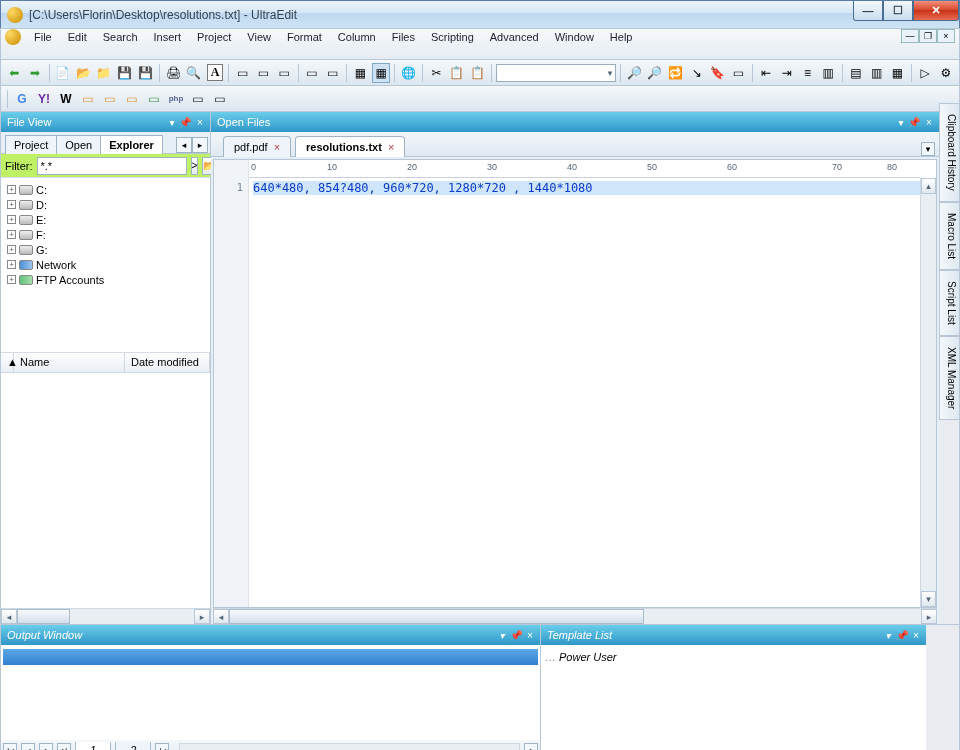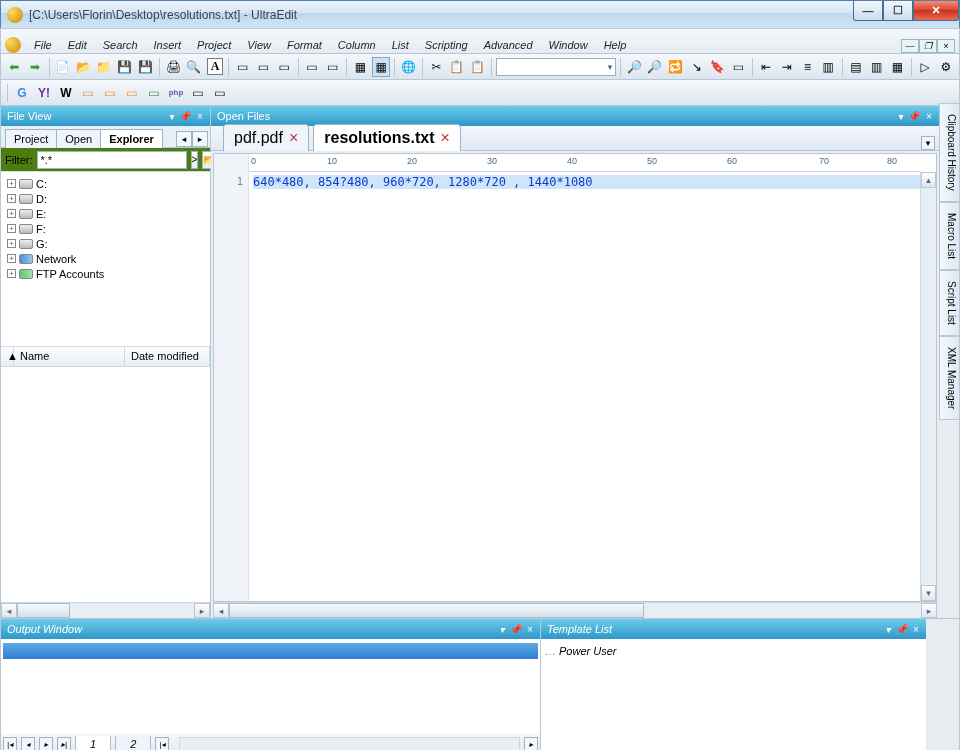--- a/index.html
+++ b/index.html
@@ -9,21 +9,21 @@
 .titlebar { height: 28px; background: linear-gradient(to bottom, #eaf3fb 0%, #d6e6f6 45%, #bfd8ef 46%, #cfe3f6 100%); display: flex; align-items: center; border: 1px solid #5a7ca5; border-bottom: none; position: relative; }
 .titlebar .app-icon { width: 16px; height: 16px; margin: 0 6px; background: radial-gradient(circle at 30% 30%, #ffd964, #c78a00); border-radius: 50%; }
 .titlebar .title-text { color: #345; font-size: 12px; }
 .win-controls { position: absolute; right: 0; top: 0; display: flex; }
 .win-btn { height: 20px; width: 30px; border: 1px solid #4a6d94; display: flex; align-items: center; justify-content: center; font-weight: bold; font-size: 11px; color: #2a3a4a; background: linear-gradient(to bottom,#f3f8fd,#c9ddee); border-top:none; }
 .win-btn.min { border-radius: 0 0 0 3px;}
 .win-btn.max {}
 .win-btn.close { background: linear-gradient(to bottom,#f28e7a,#d94c31 45%,#c62f14 46%,#e86b50); color:#fff; width:46px; border-radius: 0 0 3px 0;}
 
 
-.menubar { height: 26px; background: linear-gradient(to bottom,#f7f9fb,#e4ebf2); border: 1px solid #b8c6d6; display:flex; align-items:flex-end; padding: 0 4px; gap: 2px; font-style: italic; }
+.menubar { height: 32px; background: linear-gradient(to bottom,#f7f9fb,#e4ebf2); border: 1px solid #b8c6d6; display:flex; align-items:flex-start; padding: 0 4px; gap: 2px; }
 .menubar .app-icon { width:16px; height:16px; background: radial-gradient(circle at 30% 30%, #ffd964, #c78a00); border-radius:50%; margin-right:4px; }
 .menubar .menu-item { padding: 2px 7px; color:#223; }
 .menubar .mdi-controls { margin-left:auto; display:flex; gap:0; }
 .menubar .mdi-btn { width:18px; height:14px; border:1px solid #9bb; background:#e9f2f9; font-size:9px; display:flex; align-items:center; justify-content:center; }
 
 
 .toolbar { height: 26px; background: linear-gradient(to bottom,#f5f8fb,#dce6ef); border:1px solid #b8c6d6; border-top:none; display:flex; align-items:center; padding:0 4px; gap:2px; }
 .tbtn { width:20px; height:20px; display:flex; align-items:center; justify-content:center; border:1px solid transparent; font-size:12px; }
 .tsep { width:1px; height:18px; background:#b8c6d6; margin:0 2px; }
 .tcombo { height:18px; min-width:120px; border:1px solid #9aadc1; background:#fff; padding:0 3px; font-size:11px; display:flex; align-items:center; position:relative; }
@@ -39,39 +39,39 @@
 .panel-ctrls { position:absolute; right:4px; display:flex; gap:2px; }
 .panel-ctrl { width:12px; height:12px; color:#fff; font-size:10px; display:flex; align-items:center; justify-content:center; cursor:pointer; }
 
 
 .fv-tabs { height:22px; display:flex; background:#e6eef6; border-bottom:1px solid #b8c6d6; align-items:flex-end; padding-left:4px;}
 .fv-tab { padding:3px 8px; border:1px solid #9fb3c7; background:#eef4fa; font-size:11px; border-bottom:none; position:relative; top:1px; margin-right: -1px;}
 .fv-tab.active { background:#fff;font-weight:bold; }
 .fv-nav { margin-left:auto; display:flex; margin-right:2px;}
 .fv-nav .nbtn { width:16px; height:16px; border:1px solid #9fb3c7; background:#f2f7fb; font-size:9px; display:flex; align-items:center; justify-content:center;}
 
-.filter-row { height:24px; display:flex; align-items:center; padding:2px 4px; gap:4px; background:#4d7c0f; border-bottom:1px solid #d2dde8;}
+.filter-row { height:24px; display:flex; align-items:center; padding:2px 4px; gap:4px; background:#bef264; border-bottom:1px solid #d2dde8;}
 .filter-row input { flex:1; height:18px; border:1px solid #9fb3c7; font-size:11px; padding:0 3px; }
 .filter-row button { width:22px; height:18px; border:1px solid #9fb3c7; background:linear-gradient(to bottom,#fefefe,#e4ecf3); font-size:10px;}
 
 .drive-tree { flex:0 0 175px; overflow:auto; background:#fff; padding:4px 2px; border-bottom:1px solid #d2dde8; }
 .drive-tree .tree-item { display:flex; align-items:center; height:15px; font-size:11px; padding-left:4px; gap:3px; }
 .expander { width:9px; height:9px; border:1px solid #888; font-size:8px; line-height:7px; text-align:center; color:#555; background:#fff;}
 .drive-ico { width:14px; height:10px; background: linear-gradient(to bottom,#eee,#bbb); border:1px solid #888; border-radius:2px; }
 .drive-ico.net { background: linear-gradient(90deg,#4a90d9,#9cc6ee); border-radius:2px;}
 .drive-ico.ftp { background: linear-gradient(90deg,#63c177,#a6e1b2);}
 
 .file-list-header { height:20px; background:linear-gradient(to bottom,#fdfdfd,#e9eff5); border-bottom:1px solid #cdd8e3; display:flex; font-size:11px;}
 .file-list-header .col { padding:3px 6px; border-right:1px solid #cdd8e3;}
 .file-list-body { flex:1; background:#fff; overflow:auto; }
 
 
 .right-pane { flex:1; display:flex; flex-direction:column; background:#e6eef5; }
 .open-files-tabs { height:25px; background:linear-gradient(to bottom,#f2f6fa,#dfe9f2); display:flex; align-items:flex-end; padding:0 4px; border-bottom:1px solid #b8c6d6; position:relative;}
-.doc-tab { padding:4px 10px; border:1px solid #9fb3c7; background:#eef4fa; font-size:16px; border-bottom:none; border-radius:4px 4px 0 0; position:relative; top:1px; margin-right:4px; display:flex; align-items:center; gap:6px;}
+.doc-tab { padding:4px 10px; border:1px solid #9fb3c7; background:#eef4fa; font-size:11px; border-bottom:none; border-radius:4px 4px 0 0; position:relative; top:1px; margin-right:4px; display:flex; align-items:center; gap:6px;}
 .doc-tab.active { background:#fff; font-weight:bold; }
 .doc-tab .close-x { color:#b0413e; font-weight:normal; cursor:pointer; }
 .open-files-tabs .ofnav { position:absolute; right:4px; display:flex; gap:1px;}
 .open-files-tabs .ofnav .onbtn { width:14px; height:14px; border:1px solid #9fb3c7; background:#f2f7fb; font-size:9px; display:flex; align-items:center; justify-content:center;}
 
 .ruler { height:18px; background:#fff; border-bottom:1px solid #c7d2de; font-size:9px; color:#567; position:relative; overflow:hidden; margin-left:35px; margin-right:16px;}
 .ruler .tick { position:absolute; top:2px; }
 
 .editor-wrap { flex:1; display:flex; background:#fff; position:relative; margin:0 2px; border:1px solid #b8c6d6;}
 .gutter { width:35px; background:#f0f3f7; border-right:1px solid #dce3ea; text-align:right; font-size:11px; color:#7a8a9a; font-family:Consolas,monospace; padding:3px 5px 0 0;}
@@ -123,21 +123,21 @@
 <div class="menubar">
   <div class="app-icon"></div>
   <div class="menu-item">File</div>
   <div class="menu-item">Edit</div>
   <div class="menu-item">Search</div>
   <div class="menu-item">Insert</div>
   <div class="menu-item">Project</div>
   <div class="menu-item">View</div>
   <div class="menu-item">Format</div>
   <div class="menu-item">Column</div>
-  <div class="menu-item">List</div>
+  <div class="menu-item">Files</div>
   <div class="menu-item">Scripting</div>
   <div class="menu-item">Advanced</div>
   <div class="menu-item">Window</div>
   <div class="menu-item">Help</div>
   <div class="mdi-controls">
     <div class="mdi-btn">—</div>
     <div class="mdi-btn">❐</div>
     <div class="mdi-btn">×</div>
   </div>
 </div>
@@ -323,21 +323,21 @@
     <div style="display:flex; background:#fff; margin:2px 2px 0 2px; border:1px solid #b8c6d6; border-bottom:none;">
       <div style="width:35px;border-right:1px solid #dce3ea;background:#f0f3f7"></div>
       <div class="ruler" style="margin:0;flex:1">
         <span class="tick" style="left:2px">0</span>
         <span class="tick" style="left:78px">10</span>
         <span class="tick" style="left:158px">20</span>
         <span class="tick" style="left:238px">30</span>
         <span class="tick" style="left:318px">40</span>
         <span class="tick" style="left:398px">50</span>
         <span class="tick" style="left:478px">60</span>
-        <span class="tick" style="left:570px">70</span>
+        <span class="tick" style="left:583px">70</span>
         <span class="tick" style="left:638px">80</span>
       </div>
       <div style="width:16px"></div>
     </div>
     <div class="editor-wrap" style="border-top:none;margin-top:0">
       <div class="gutter">
         <div>1</div>
       </div>
       <div class="code">
         <div class="line sel"><span class="tok">640*480, 854?480, 960*720, 1280*720 , 1440*1080</span></div>

